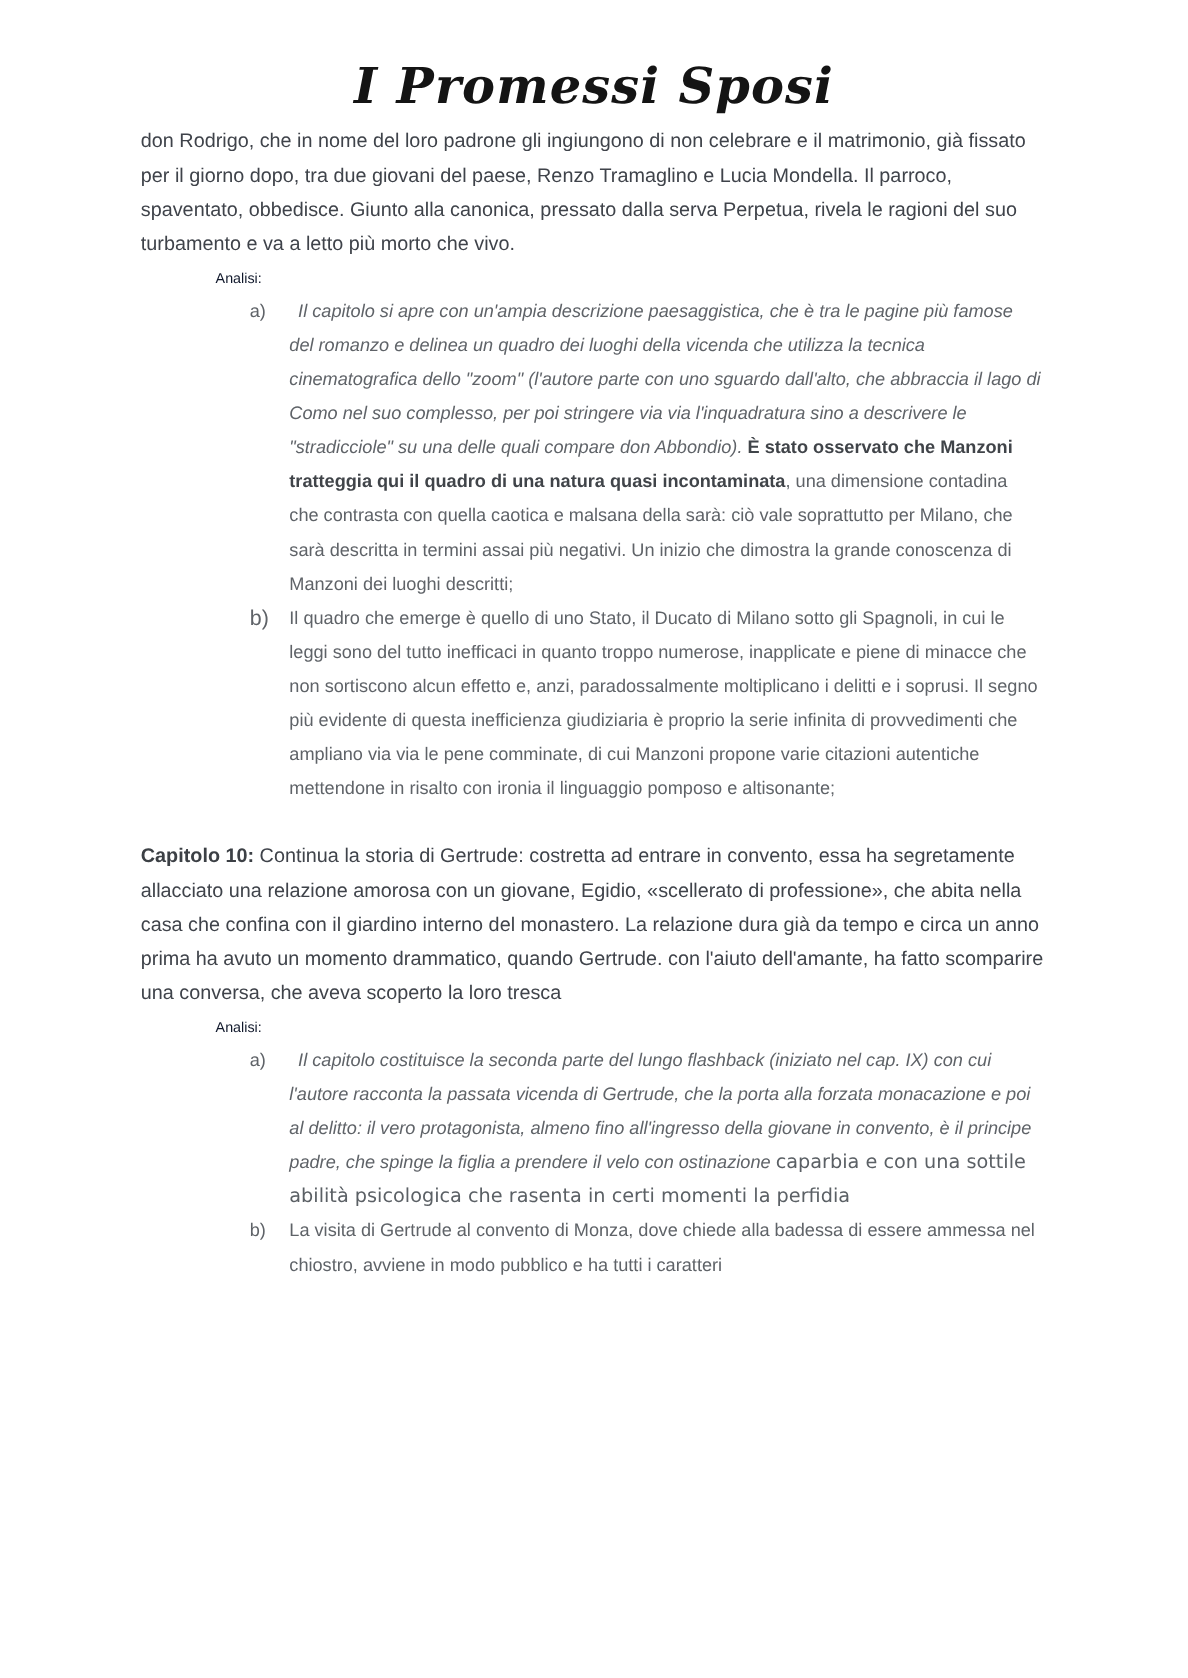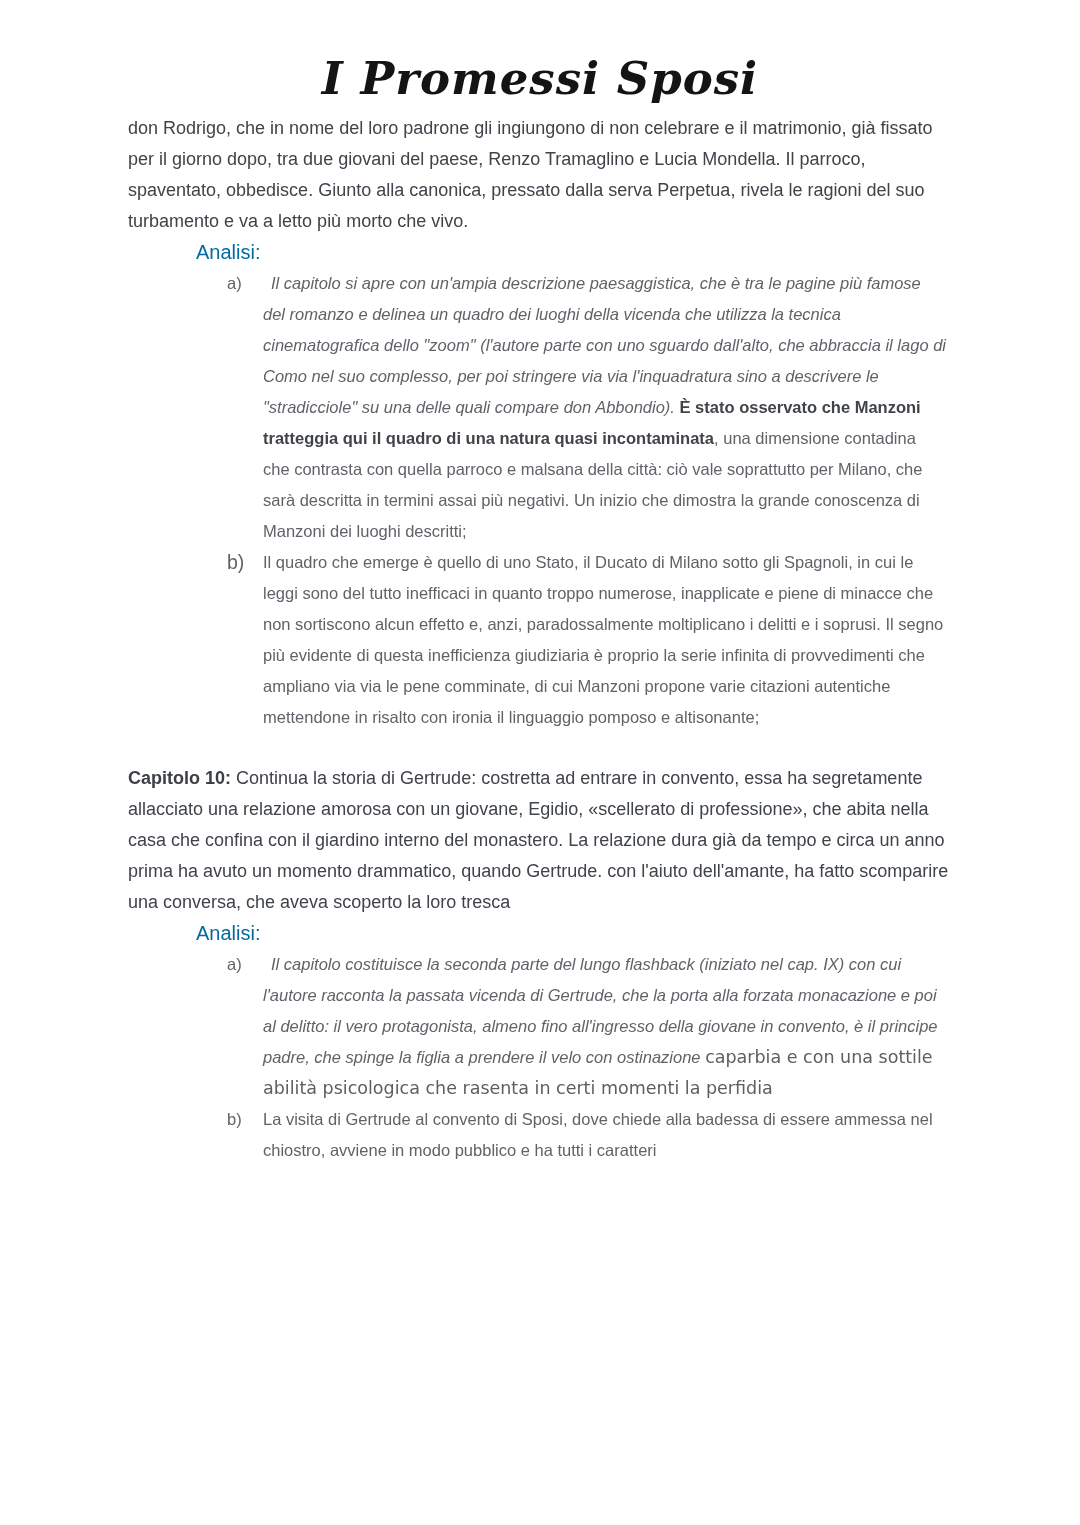--- a/index.html
+++ b/index.html
@@ -38,23 +38,23 @@
     line-height: 31px;
     color: #3f434a;
     max-width: 824px;
   }
   .body-par b, .body-par strong {
     font-weight: 700;
     color: #3c4045;
   }
   .analisi-label {
     margin: 0 0 0 68px;
-    font-size: 20px;
+    font-size: 13px;
     line-height: 31px;
-    color: #0369a1;
+    color: #0f172a;
   }
   .a-list {
     margin: 0;
   }
   .a-item {
     display: flex;
     align-items: flex-start;
   }
   .a-marker {
     flex: none;
@@ -97,21 +97,21 @@
   <p class="body-par">don Rodrigo, che in nome del loro padrone gli ingiungono di non celebrare e il matrimonio, già fissato per il giorno dopo, tra due giovani del paese, Renzo Tramaglino e Lucia Mondella. Il parroco, spaventato, obbedisce. Giunto alla canonica, pressato dalla serva Perpetua, rivela le ragioni del suo turbamento e va a letto più morto che vivo.</p>
 
   <div class="analisi-label">Analisi:</div>
 
   <div class="a-list">
 
     <div class="a-item">
       <span class="a-marker">a)</span>
       <div class="a-text">
         <span class="lead-space">Il capitolo si apre con un'ampia descrizione paesaggistica, che è tra le pagine più famose del romanzo e delinea un quadro dei luoghi della vicenda che utilizza la tecnica cinematografica dello "zoom" (l'autore parte con uno sguardo dall'alto, che abbraccia il lago di Como nel suo complesso, per poi stringere via via l'inquadratura sino a descrivere le "stradicciole" su una delle quali compare don Abbondio).</span>
-        <strong>È stato osservato che Manzoni tratteggia qui il quadro di una natura quasi incontaminata</strong><span>, una dimensione contadina che contrasta con quella parroco e malsana della città: ciò vale soprattutto per Milano, che sarà descritta in termini assai più negativi. Un inizio che dimostra la grande conoscenza di Manzoni dei luoghi descritti;</span>
+        <strong>È stato osservato che Manzoni tratteggia qui il quadro di una natura quasi incontaminata</strong><span>, una dimensione contadina che contrasta con quella caotica e malsana della sarà: ciò vale soprattutto per Milano, che sarà descritta in termini assai più negativi. Un inizio che dimostra la grande conoscenza di Manzoni dei luoghi descritti;</span>
       </div>
     </div>
 
     <div class="a-item">
       <span class="a-marker big">b)</span>
       <div class="a-text">Il quadro che emerge è quello di uno Stato, il Ducato di Milano sotto gli Spagnoli, in cui le leggi sono del tutto inefficaci in quanto troppo numerose, inapplicate e piene di minacce che non sortiscono alcun effetto e, anzi, paradossalmente moltiplicano i delitti e i soprusi. Il segno più evidente di questa inefficienza giudiziaria è proprio la serie infinita di provvedimenti che ampliano via via le pene comminate, di cui Manzoni propone varie citazioni autentiche mettendone in risalto con ironia il linguaggio pomposo e altisonante;</div>
     </div>
 
   </div>
 
@@ -128,18 +128,18 @@
     <div class="a-item">
       <span class="a-marker">a)</span>
       <div class="a-text">
         <span class="lead-space">Il capitolo costituisce la seconda parte del lungo flashback (iniziato nel cap. IX) con cui l'autore racconta la passata vicenda di Gertrude, che la porta alla forzata monacazione e poi al delitto: il vero protagonista, almeno fino all'ingresso della giovane in convento, è il principe padre, che spinge la figlia a prendere il velo con ostinazione</span>
         <span class="alt-font">caparbia e con una sottile abilità psicologica che rasenta in certi momenti la perfidia</span>
       </div>
     </div>
 
     <div class="a-item">
       <span class="a-marker">b)</span>
-      <div class="a-text">La visita di Gertrude al convento di Sposi, dove chiede alla badessa di essere ammessa nel chiostro, avviene in modo pubblico e ha tutti i caratteri</div>
+      <div class="a-text">La visita di Gertrude al convento di Monza, dove chiede alla badessa di essere ammessa nel chiostro, avviene in modo pubblico e ha tutti i caratteri</div>
     </div>
 
   </div>
 
 </div>
 
 </body></html>

